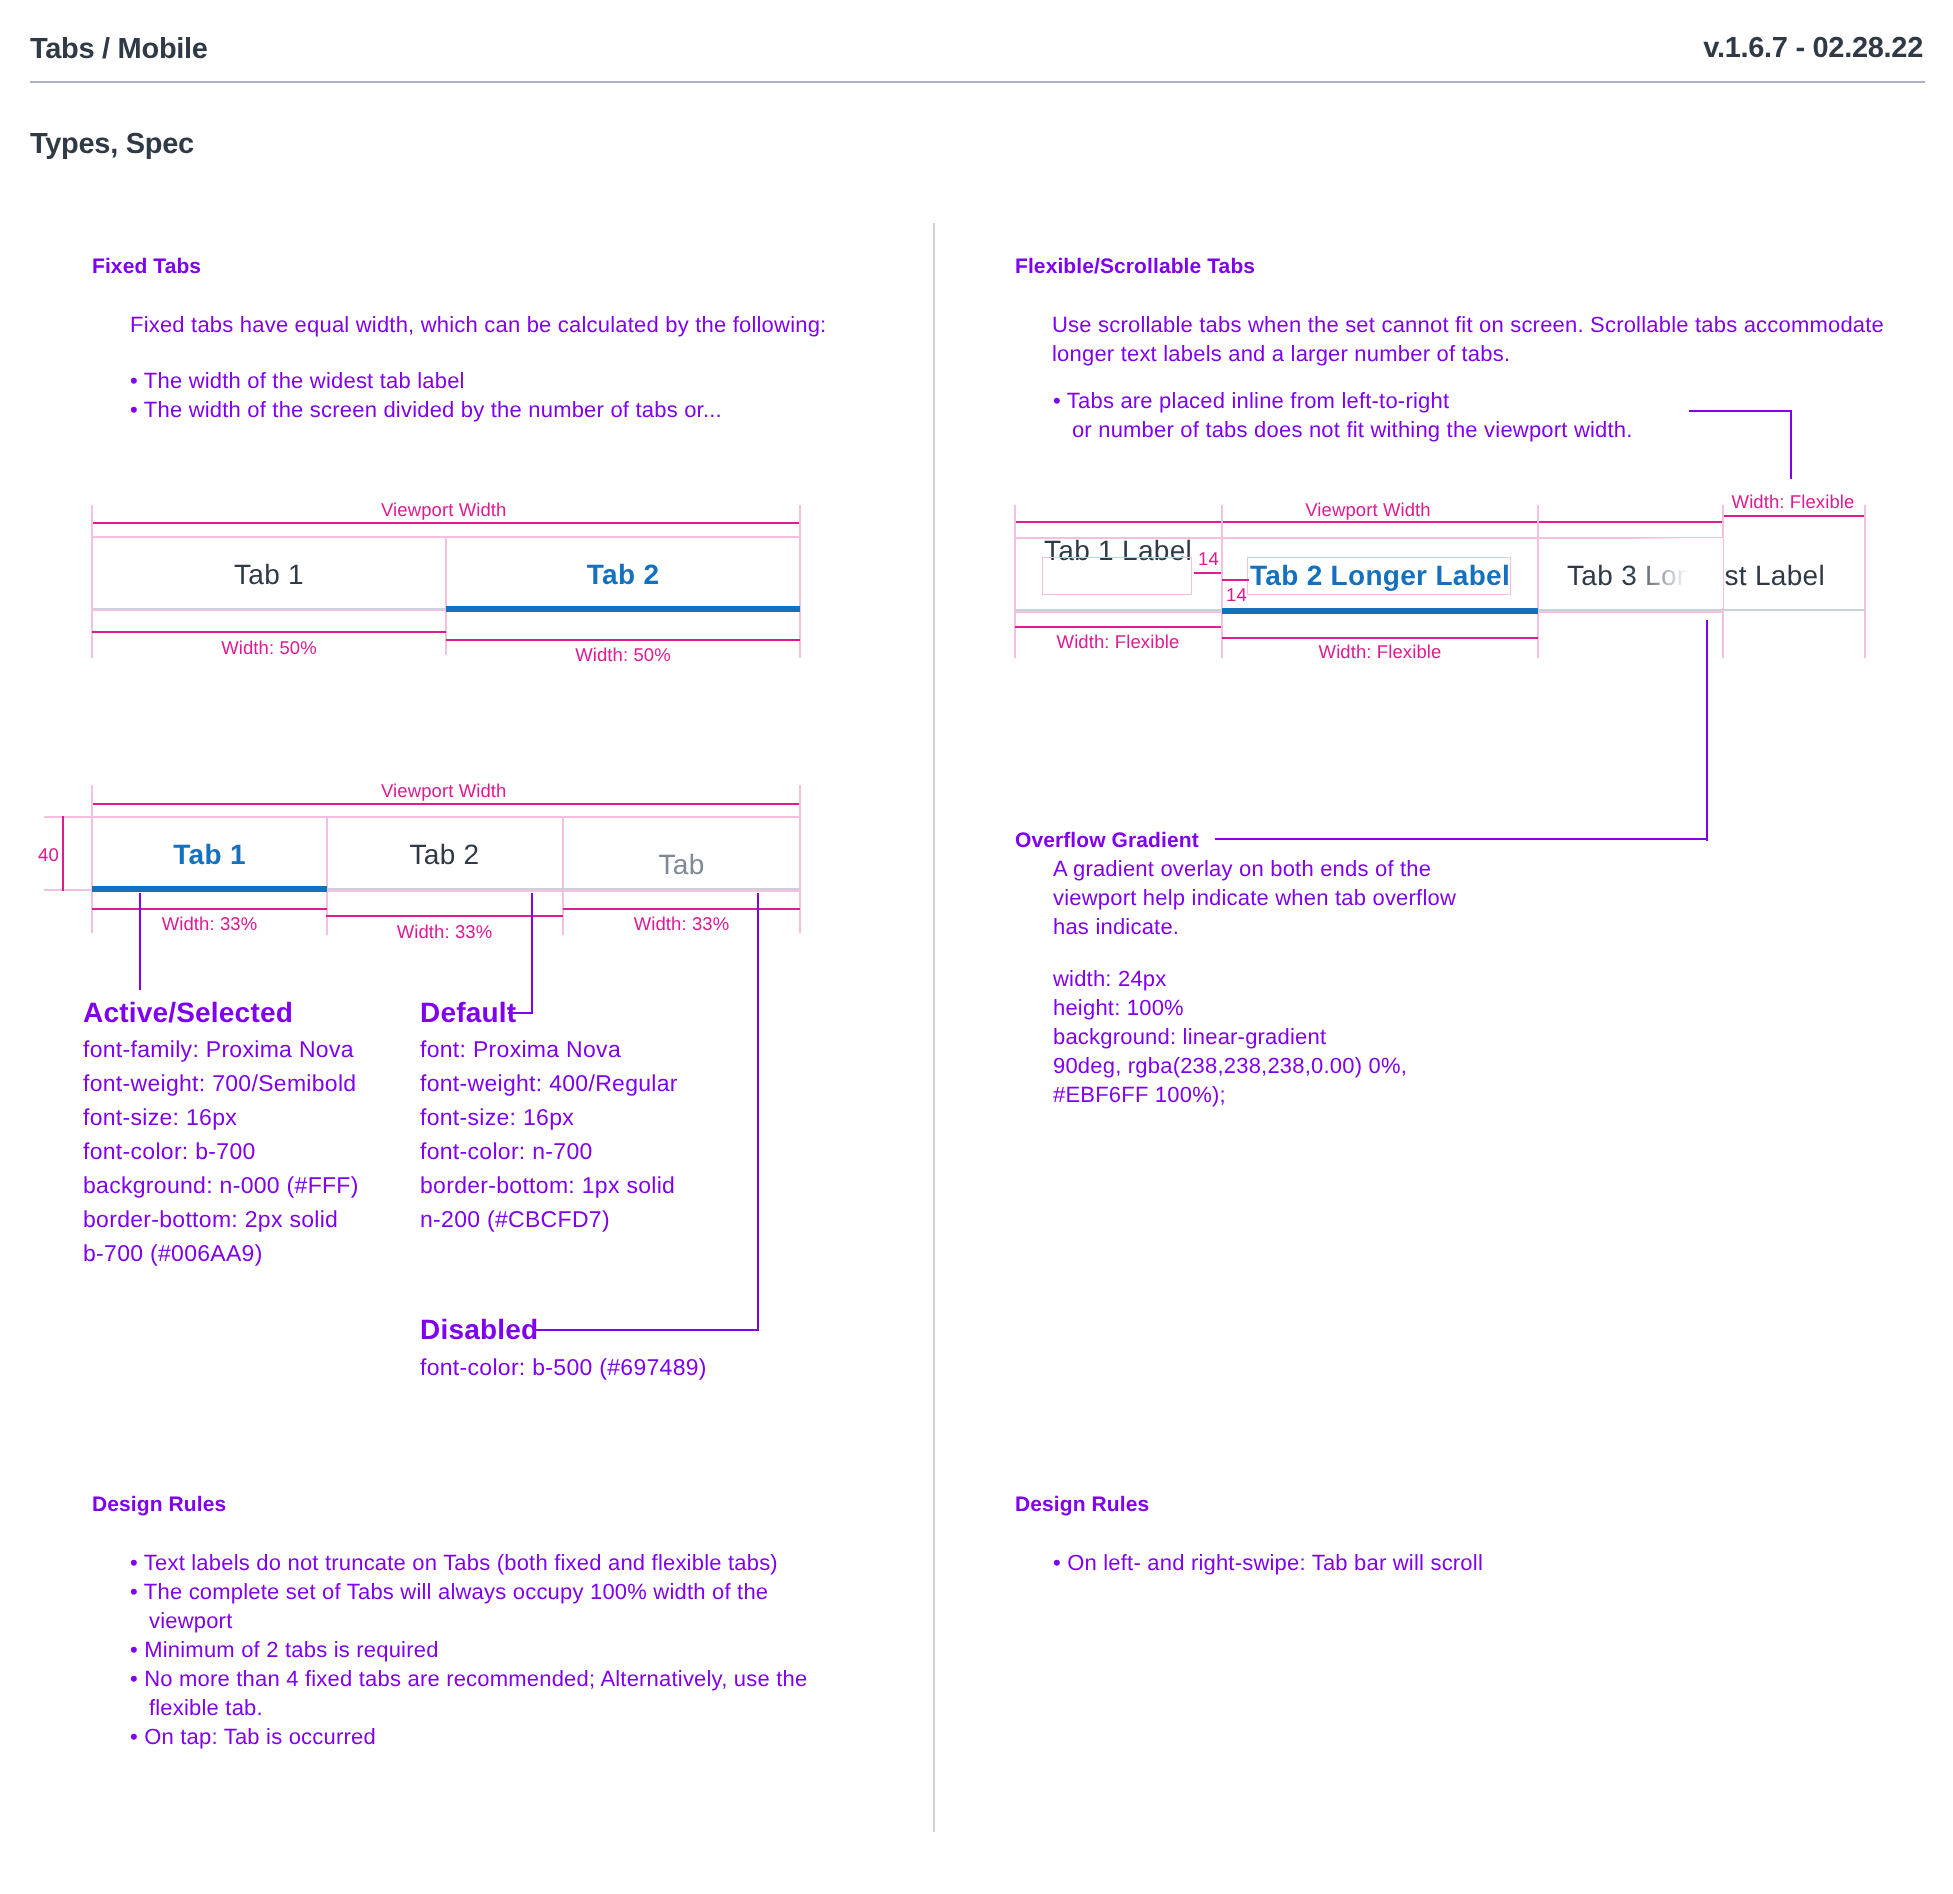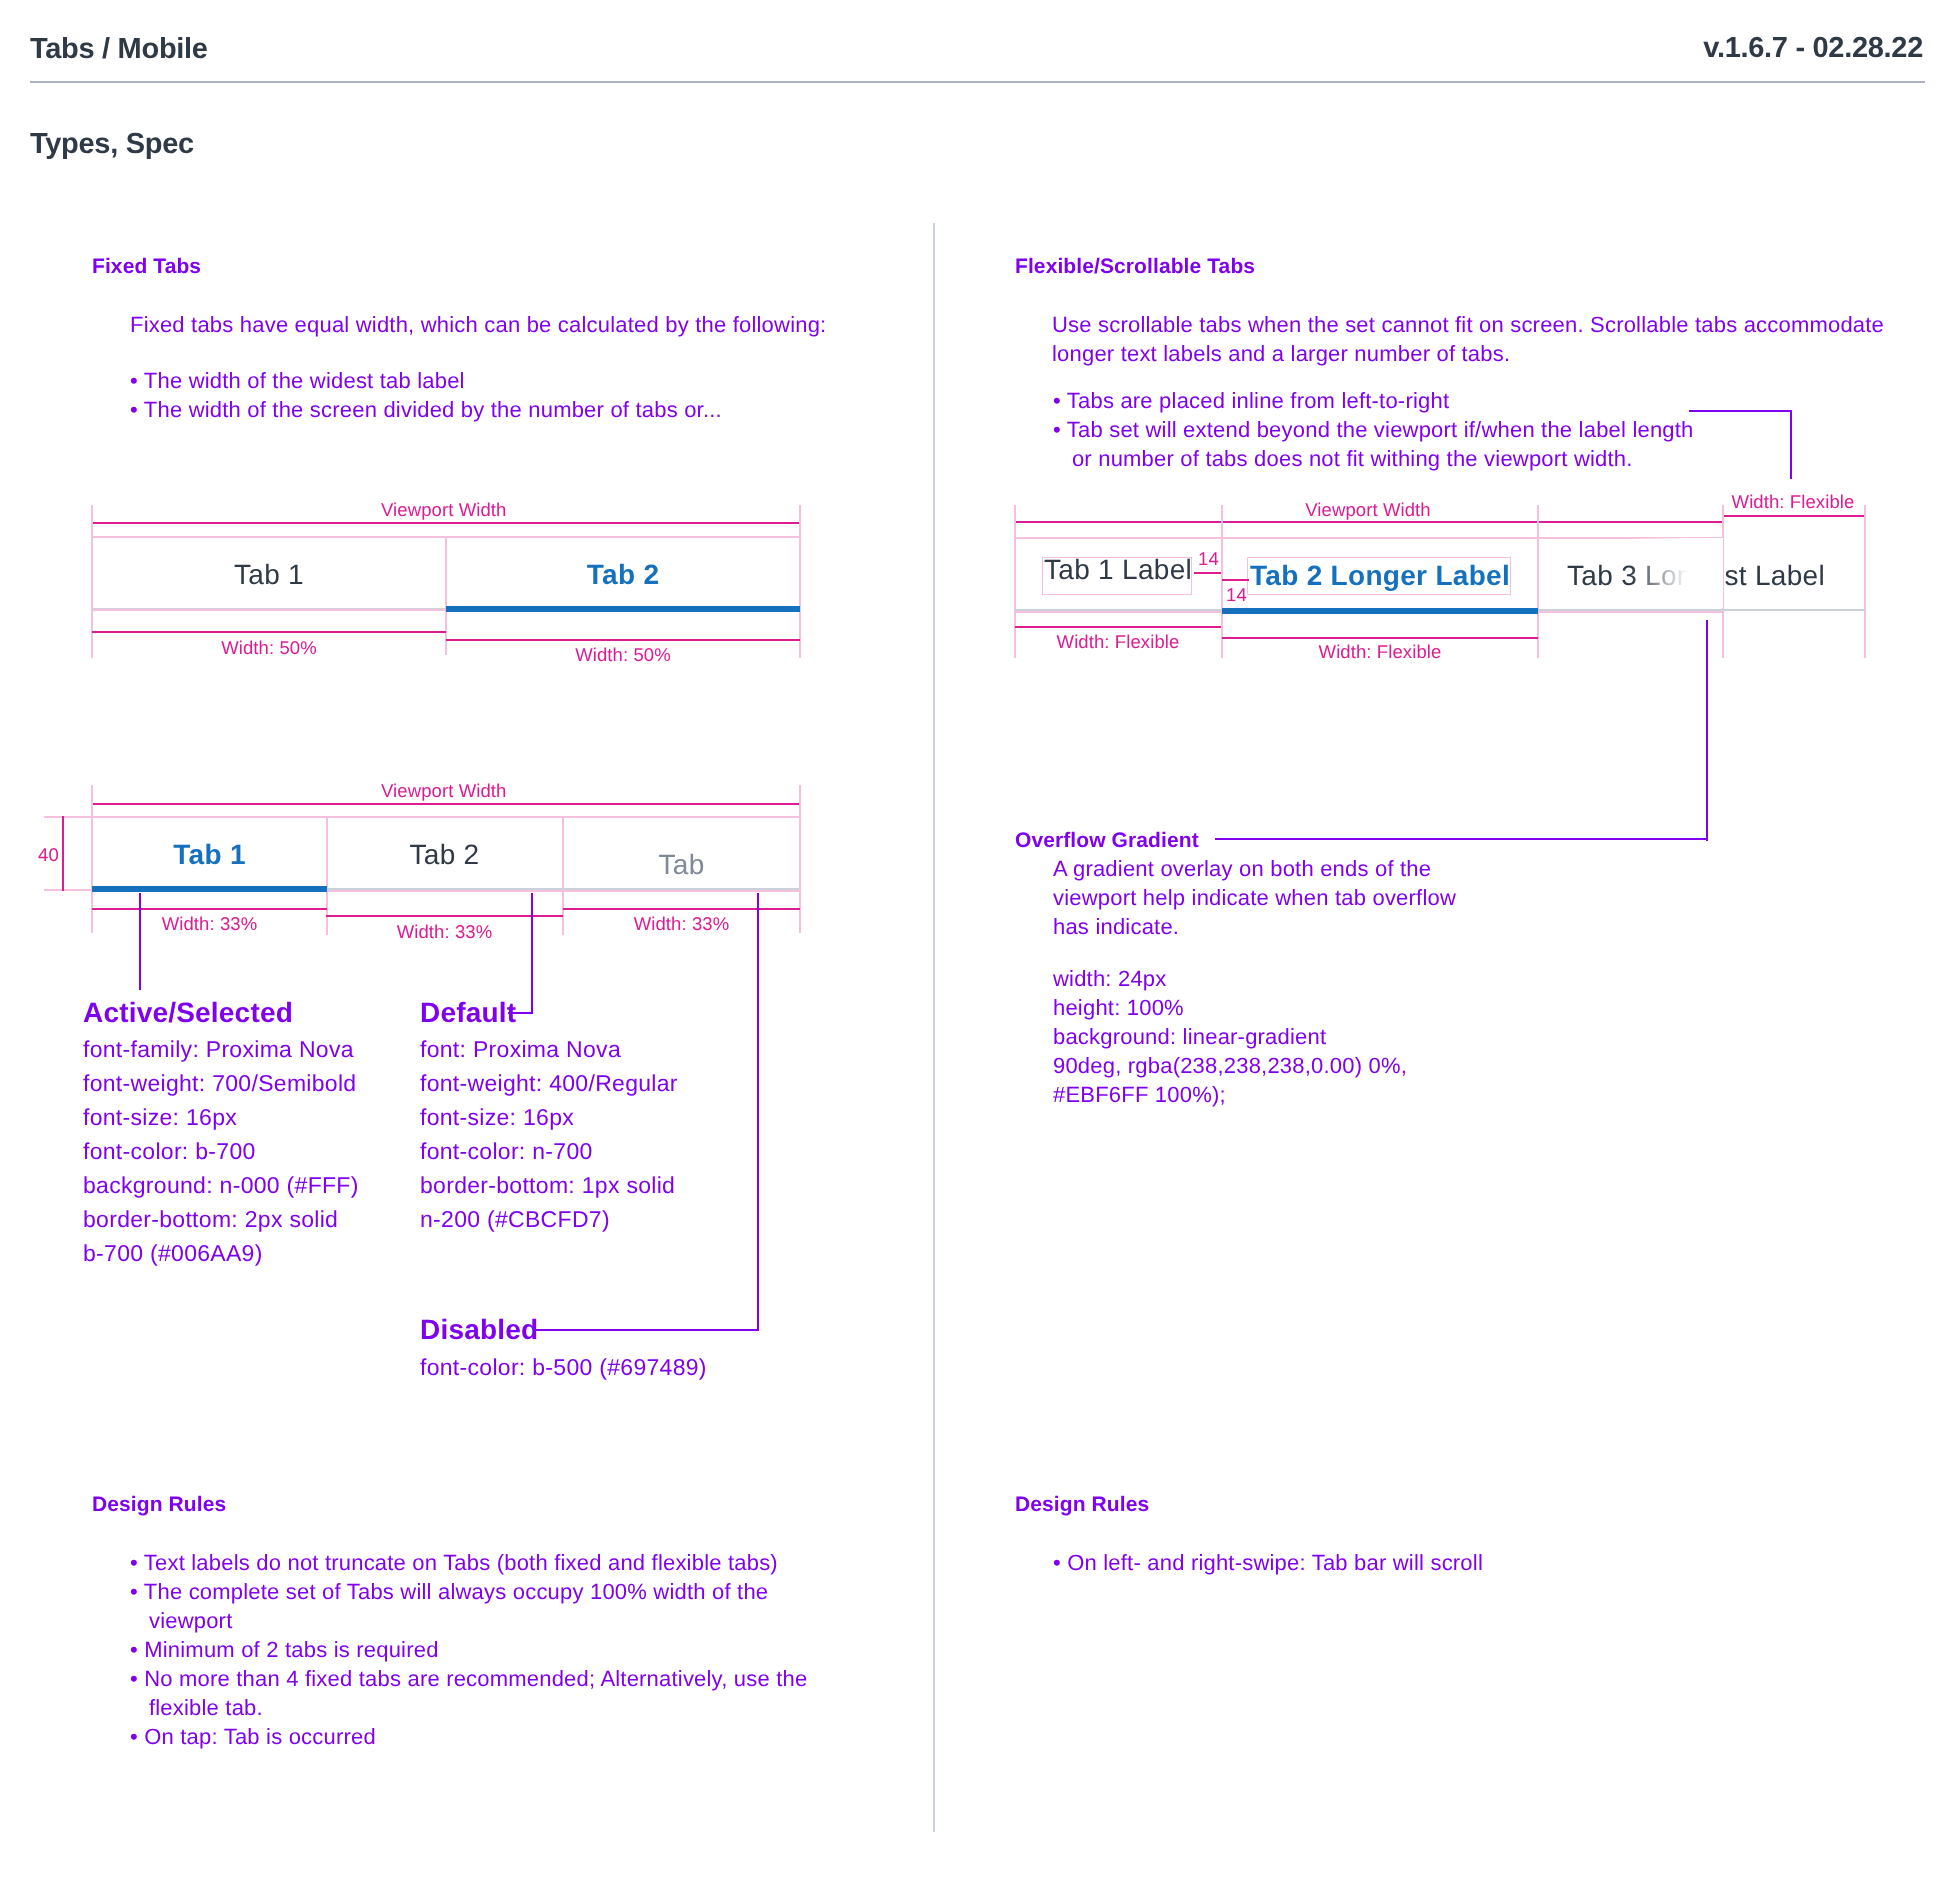--- a/index.html
+++ b/index.html
@@ -168,42 +168,41 @@
   </div>
 </div>
 
 <div class="ph" style="left:1015px;top:254px">Flexible/Scrollable Tabs</div>
 <div class="pt" style="left:1014px;top:310px">
   <span>Use scrollable tabs when the set cannot fit on screen. Scrollable tabs accommodate</span>
   <span>longer text labels and a larger number of tabs.</span>
 </div>
 <div class="pt" style="left:1015px;top:386px">
   <span>• Tabs are placed inline from left-to-right</span>
-  <span>• Tab set will extend beyond the viewport if/when the label length</span>
   <span>   or number of tabs does not fit withing the viewport width.</span>
 </div>
 
 <div class="pl" style="left:1689px;top:410px;width:102px"></div>
 <div class="plv" style="left:1790px;top:410px;height:69px"></div>
 
 <div>
   <div class="mlabel" style="left:1210px;top:501px;width:316px;text-align:center">Viewport Width</div>
   <div class="ml" style="left:1015px;top:521px;width:708px"></div>
   <div class="mlabel" style="left:1722px;top:493px;width:142px;text-align:center">Width: Flexible</div>
   <div class="ml" style="left:1722px;top:515px;width:143px"></div>
 
   <div class="lpv" style="left:1014px;top:505px;height:153px"></div>
   <div class="lpv" style="left:1221px;top:505px;height:153px"></div>
   <div class="lpv" style="left:1537px;top:505px;height:153px"></div>
   <div class="lpv" style="left:1722px;top:505px;height:153px"></div>
   <div class="lpv" style="left:1864px;top:505px;height:153px"></div>
 
   <div class="lp" style="left:1015px;top:537px;width:708px"></div>
 
-  <div class="tab" style="left:1015px;top:537px;width:206px;height:61px">
+  <div class="tab" style="left:1015px;top:518px;width:206px;height:61px">
     <span class="tlabel t-def">Tab 1 Label</span>
   </div>
   <div class="labelbox" style="left:1042px;top:557px;width:150px;height:38px"></div>
   <div class="tab" style="left:1222px;top:537px;width:316px;height:72px">
     <span class="tlabel t-act">Tab 2 Longer Label</span>
   </div>
   <div class="labelbox" style="left:1247px;top:557px;width:264px;height:38px"></div>
   <div class="tab" style="left:1538px;top:537px;width:316px;height:72px">
     <span class="tlabel t-def">Tab 3 Longest Label</span>
   </div>

